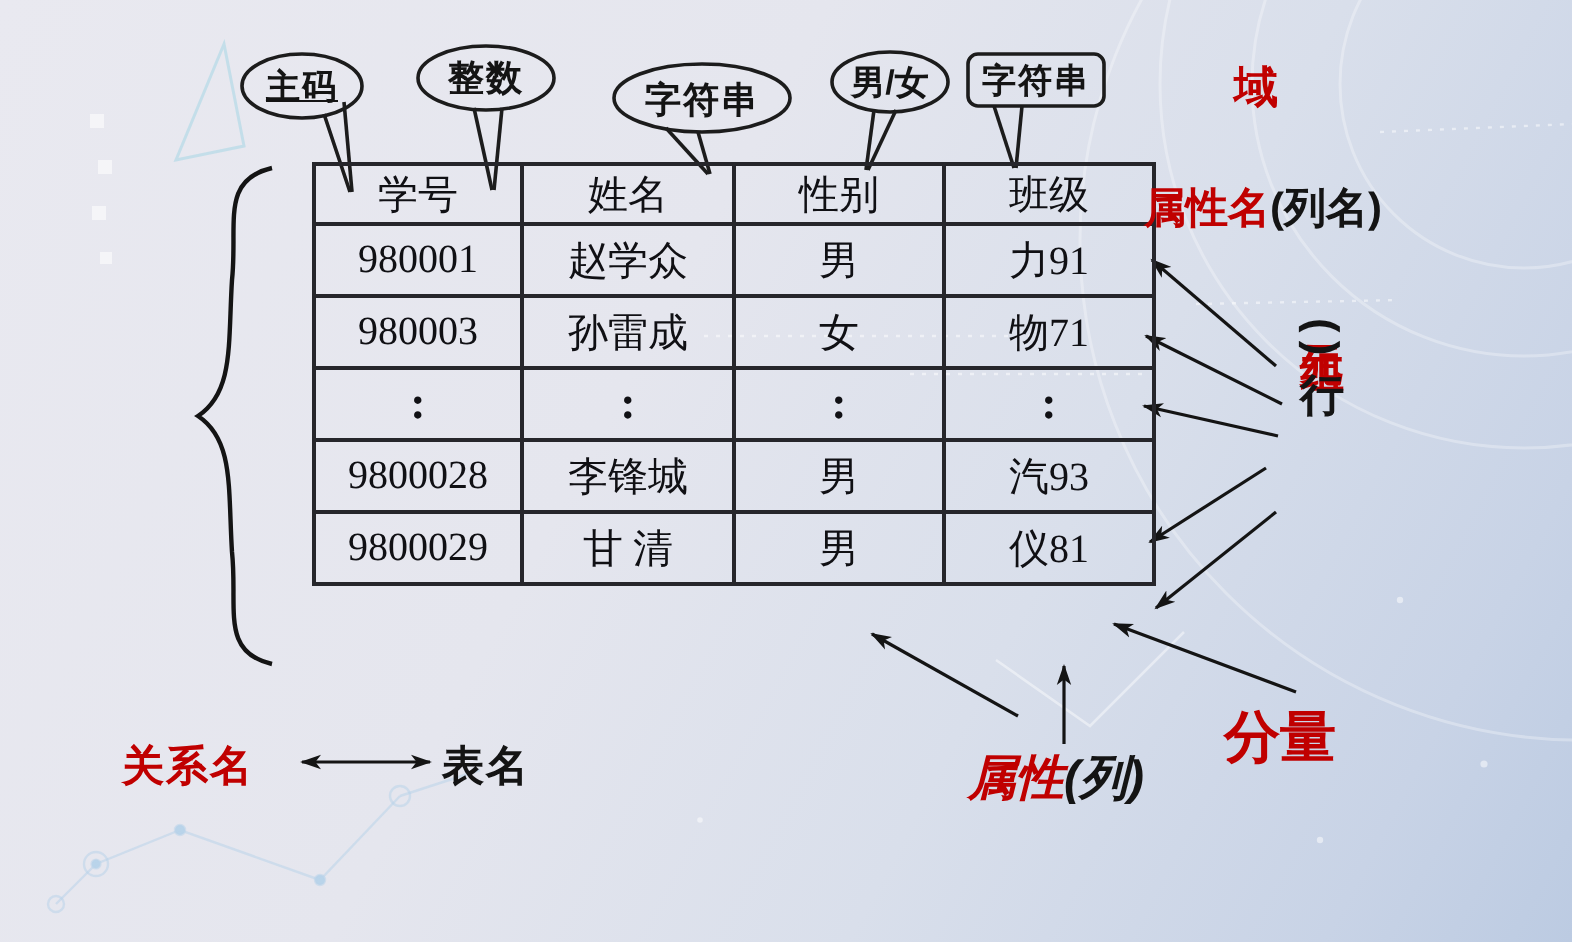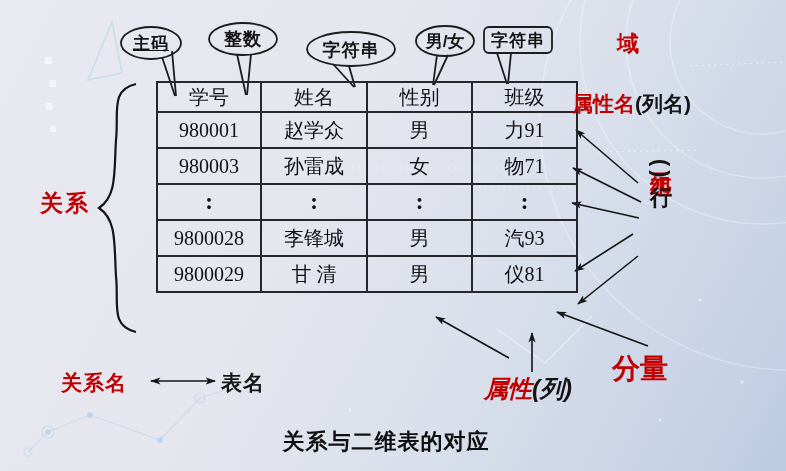--- a/index.html
+++ b/index.html
@@ -191,26 +191,24 @@
   <div class="abs concept red" style="left:617px;top:29px;font-size:22px;">域</div>
 
   <div class="abs concept" style="left:572px;top:90px;font-size:21px;">
     <span class="red">属性名</span><span class="blk">(列名)</span>
   </div>
 
   <div class="abs vertical-label" style="left:650px;top:155px;height:100px;">
     <span class="red">元组</span><span class="blk">(行)</span>
   </div>
 
-  <div class="abs concept red" style="left:40px;top:188px;font-size:23px;letter-spacing:2px;">关系</div>
 
   <div class="abs concept red" style="left:612px;top:350px;font-size:28px;">分量</div>
 
   <div class="abs concept" style="left:484px;top:373px;font-size:24px;font-style:italic;">
     <span class="red">属性</span><span class="blk">(列)</span>
   </div>
 
   <div class="abs concept red" style="left:61px;top:369px;font-size:21px;letter-spacing:1px;">关系名</div>
   <div class="abs concept blk" style="left:221px;top:369px;font-size:21px;letter-spacing:1px;font-family:Liberation Serif, serif;">表名</div>
 
-  <div class="title">关系与二维表的对应</div>
 
 </div>
 
 </body></html>

